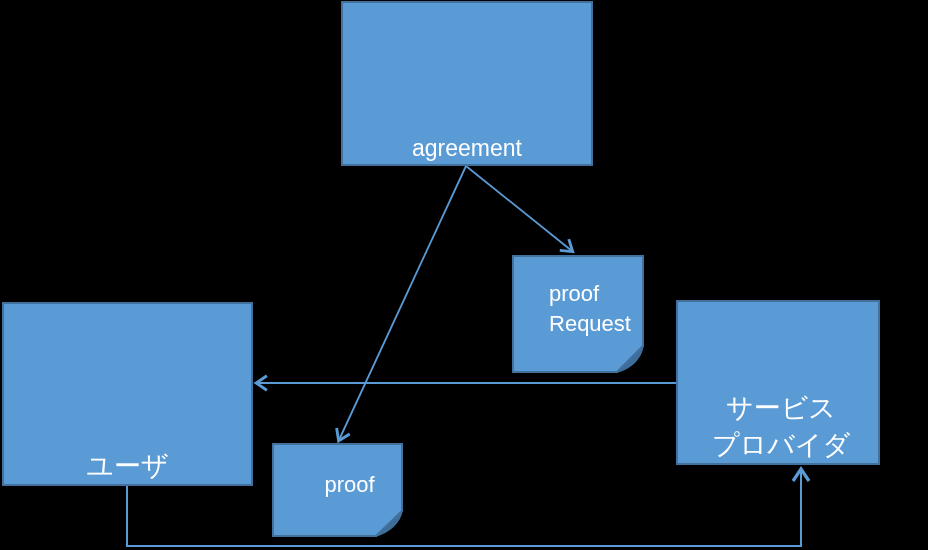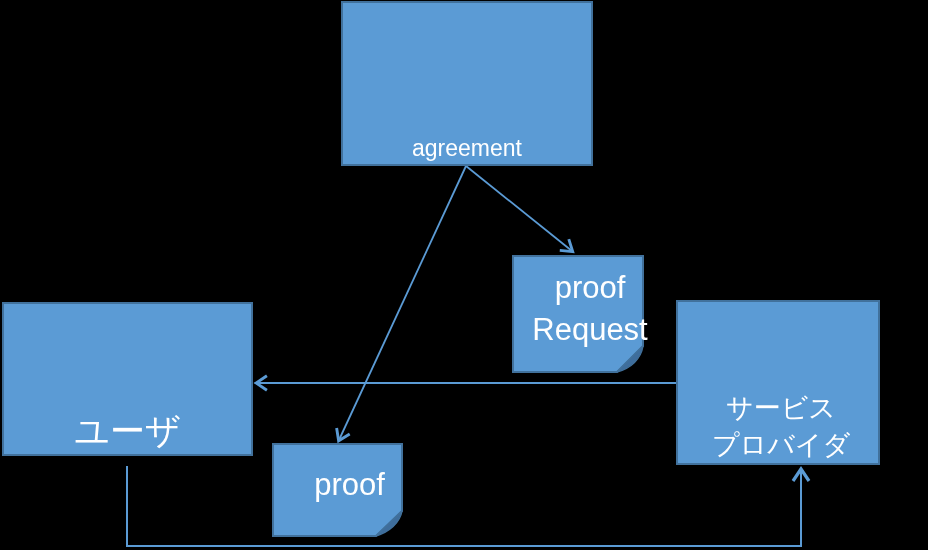--- a/index.html
+++ b/index.html
@@ -30,40 +30,39 @@
     display: flex;
     align-items: flex-end;
     justify-content: center;
     text-align: center;
   }
   .box .label, .note .label {
     white-space: pre-line;
     line-height: 1.35;
   }
   #node-agreement { left: 341px; top: 1px;   width: 252px; height: 165px; font-size: 23px; }
-  #node-user      { left: 2px;   top: 302px; width: 251px; height: 154px; font-size: 35px; }
+  #node-user      { left: 2px;   top: 302px; width: 251px; height: 184px; font-size: 27px; }
   #node-sp        { left: 676px; top: 300px; width: 204px; height: 165px; font-size: 27px; padding-left: 6px; }
 
   .note {
     position: absolute;
     color: #FFFFFF;
   }
   .note svg.note-bg {
     position: absolute;
     left: 0; top: 0;
     display: block;
   }
   .note .label {
     position: absolute;
     left: 0; top: 0; right: 0; bottom: 10px;
     display: flex;
     align-items: center;
     justify-content: center;
-    text-align: center;
-    font-size: 31px;
+    font-size: 22px;
     padding-left: 24px;
   }
   #note-proof-request { left: 512px; top: 255px; width: 132px; height: 118px; }
   #note-proof         { left: 272px; top: 443px; width: 131px; height: 94px;  }
 
   .connector-line {
     stroke: #5B9BD5;
     stroke-width: 1.8;
     fill: none;
   }

